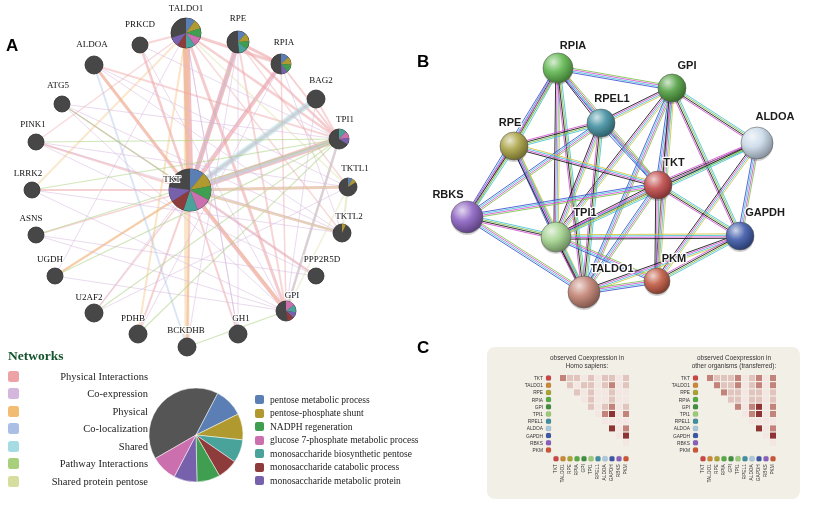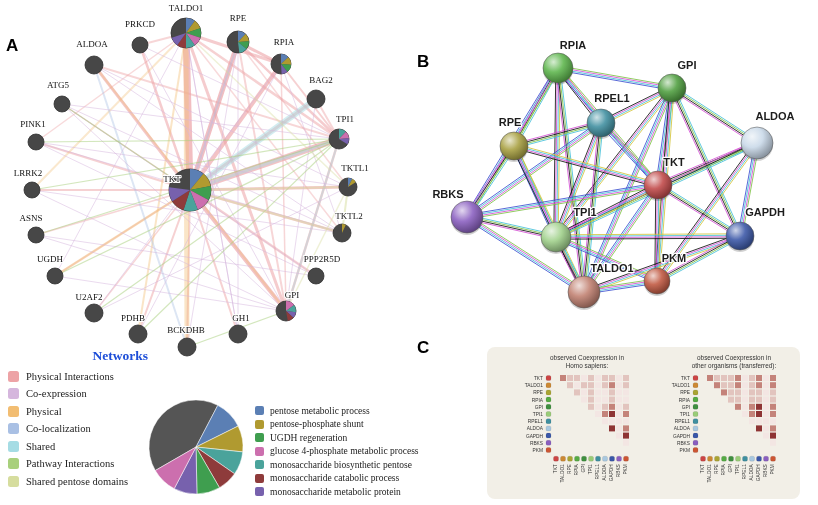--- a/index.html
+++ b/index.html
@@ -3,25 +3,25 @@
 <meta charset="utf-8">
 <style>
   html,body{margin:0;padding:0;background:#fff;}
   body{width:818px;height:505px;overflow:hidden;font-family:"Liberation Sans",sans-serif;}
   #stage{position:relative;width:818px;height:505px;background:#fff;}
   .panel-letter{position:absolute;font:bold 17px "Liberation Sans",sans-serif;color:#000;}
   svg{position:absolute;overflow:visible;}
   #netA{left:0;top:0;}
   #netB{left:430px;top:35px;}
   #legendNetworks{position:absolute;left:8px;top:348px;width:140px;}
-  .legend-title{font:bold 13.5px "Liberation Serif",serif;color:#1d4ed8;margin-bottom:5px;text-align:right;}
-  .legend-item{display:flex;align-items:center;margin:6.5px 0;}
+  .legend-title{font:bold 13.5px "Liberation Serif",serif;color:#14532d;margin-bottom:5px;}
+  .legend-item{display:flex;align-items:center;margin:6.5px 0;justify-content:space-between;}
   .legend-swatch{width:11px;height:11px;border-radius:2.5px;margin-right:7px;flex:0 0 auto;}
   .legend-label{font:10.5px "Liberation Serif",serif;color:#222;white-space:nowrap;}
-  #legendFunctions{position:absolute;left:147px;top:394px;display:flex;align-items:center;}
+  #legendFunctions{position:absolute;left:147px;top:383px;display:flex;align-items:flex-start;}
   #pieChart{position:static;}
   #funcLegendItems{margin-left:10px;margin-top:8px;}
   .func-item{display:flex;align-items:center;margin:3.5px 0;}
   .func-swatch{width:9px;height:9px;border-radius:2px;margin-right:6px;flex:0 0 auto;}
   .func-label{font:9.5px "Liberation Serif",serif;color:#222;white-space:nowrap;}
   #panelC{position:absolute;left:487px;top:347px;width:313px;height:152px;background:#f2efe7;border-radius:8px;}
   #coexpr{left:0;top:0;}
   .nodeLabelA{font:9px "Liberation Serif",serif;fill:#111;stroke:#fff;stroke-width:2px;paint-order:stroke;stroke-linejoin:round;}
   .nodeLabelB{font:bold 11px "Liberation Sans",sans-serif;fill:#1c1c1c;stroke:#ffffff;stroke-width:2.5px;paint-order:stroke;stroke-linejoin:round;}
   .cTitle{font:6.4px "Liberation Sans",sans-serif;fill:#333;}
@@ -259,21 +259,21 @@
         <div class="legend-item">
           <span class="legend-swatch" style="background: rgb(165, 220, 228);"></span>
           <span class="legend-label">Shared</span>
         </div>
         <div class="legend-item">
           <span class="legend-swatch" style="background: rgb(168, 208, 124);"></span>
           <span class="legend-label">Pathway Interactions</span>
         </div>
         <div class="legend-item">
           <span class="legend-swatch" style="background: rgb(214, 221, 158);"></span>
-          <span class="legend-label">Shared pentose domains</span>
+          <span class="legend-label">Shared protein pentose</span>
         </div>
       </div>
   </div>
 
   <div id="legendFunctions">
     <svg id="pieChart" width="98" height="104">
         <path d="M49,52 L8.296806022131378,75.5 A47,47 0 0 1 70.77491365063351,10.348431776132905 Z" fill="#555555" stroke="#ffffff" stroke-width="0.5"></path>
         <path d="M49,52 L70.77491365063351,10.348431776132905 A47,47 0 0 1 91.09845273125241,31.10214657830841 Z" fill="#5b7fb4" stroke="#ffffff" stroke-width="0.5"></path>
         <path d="M49,52 L91.09845273125241,31.10214657830841 A47,47 0 0 1 95.74252908230883,56.91283777357973 Z" fill="#b09a30" stroke="#ffffff" stroke-width="0.5"></path>
         <path d="M49,52 L95.74252908230883,56.91283777357973 A47,47 0 0 1 87.59401282928408,78.82353768116829 Z" fill="#4aa39b" stroke="#ffffff" stroke-width="0.5"></path>
@@ -286,25 +286,25 @@
         <div class="func-item">
           <span class="func-swatch" style="background: rgb(91, 127, 180);"></span>
           <span class="func-label">pentose metabolic process</span>
         </div>
         <div class="func-item">
           <span class="func-swatch" style="background: rgb(176, 154, 48);"></span>
           <span class="func-label">pentose-phosphate shunt</span>
         </div>
         <div class="func-item">
           <span class="func-swatch" style="background: rgb(63, 158, 79);"></span>
-          <span class="func-label">UGDH regeneration</span>
+          <span class="func-label">NADPH regeneration</span>
         </div>
         <div class="func-item">
           <span class="func-swatch" style="background: rgb(204, 111, 174);"></span>
-          <span class="func-label">glucose 4-phosphate metabolic process</span>
+          <span class="func-label">glucose 7-phosphate metabolic process</span>
         </div>
         <div class="func-item">
           <span class="func-swatch" style="background: rgb(74, 163, 155);"></span>
           <span class="func-label">monosaccharide biosynthetic pentose</span>
         </div>
         <div class="func-item">
           <span class="func-swatch" style="background: rgb(142, 59, 59);"></span>
           <span class="func-label">monosaccharide catabolic process</span>
         </div>
         <div class="func-item">

